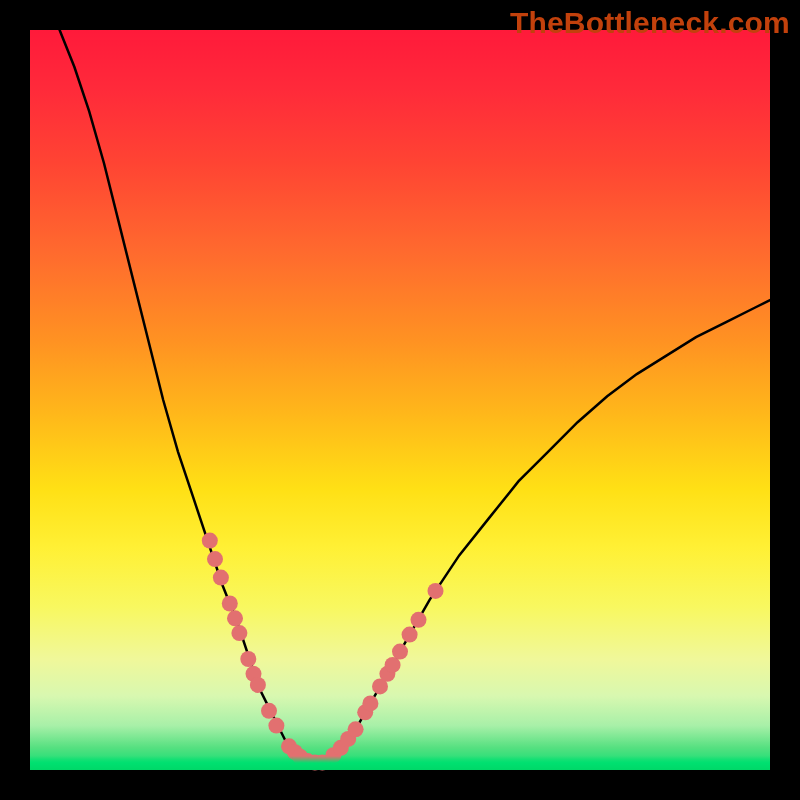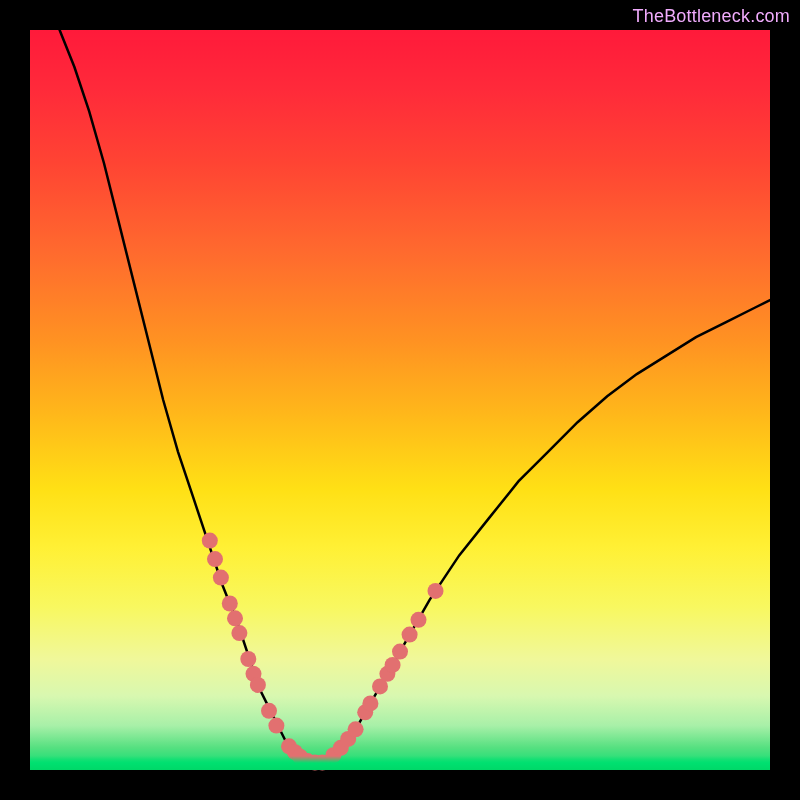--- a/index.html
+++ b/index.html
@@ -50,23 +50,23 @@
     left: 0;
     right: 0;
     bottom: 0;
     height: 14px;
     background: linear-gradient(to bottom, rgba(0,224,112,0) 0%, #00e070 50%, #00d868 100%);
   }
   .watermark {
     position: absolute;
     top: 6px;
     right: 10px;
-    color: #f0abfc;
-    font-size: 18px;
-    font-weight: 400;
+    color: #c2410c;
+    font-size: 30px;
+    font-weight: 700;
     letter-spacing: 0.2px;
     user-select: none;
   }
   svg.curve {
     position: absolute;
     left: 0;
     top: 0;
     width: 740px;
     height: 740px;
     overflow: visible;

